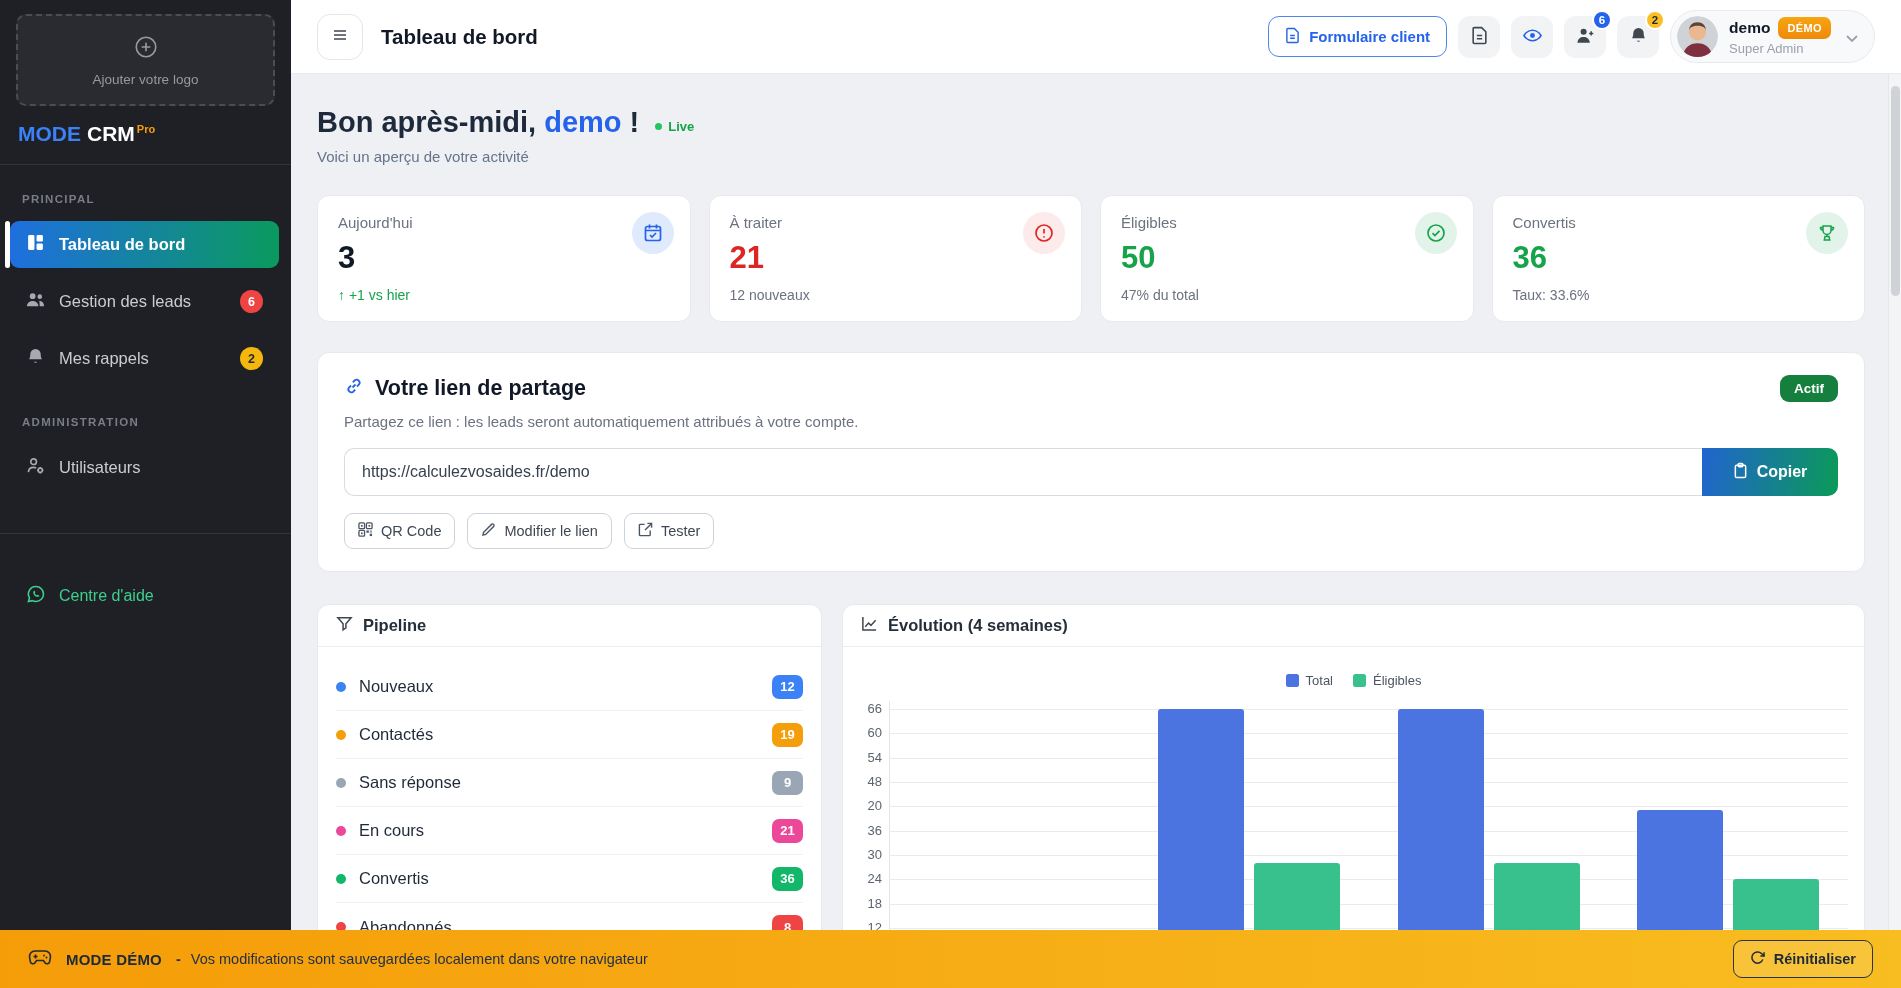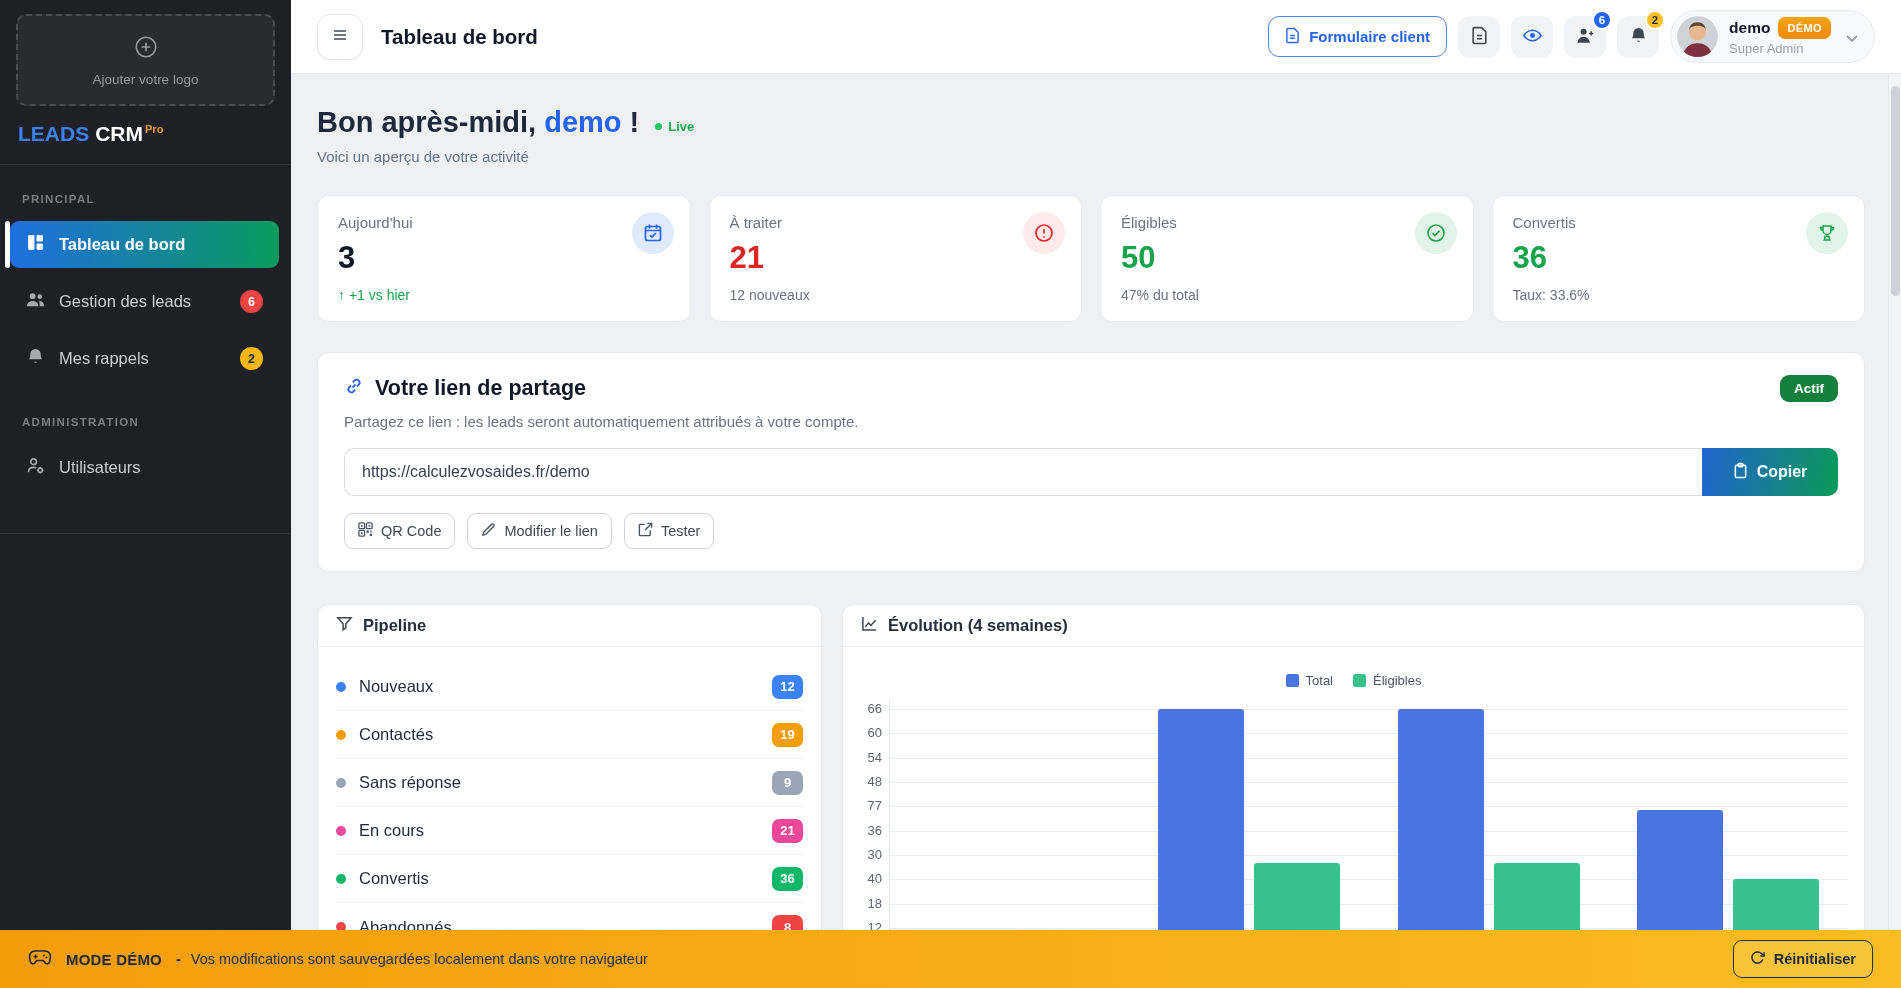--- a/index.html
+++ b/index.html
@@ -145,21 +145,21 @@
   <aside class="sidebar">
     <div class="logo-box">
       <span>
         <svg viewBox="0 0 24 24" fill="none" stroke="currentColor" stroke-width="1.5">
             <circle cx="12" cy="12" r="9"></circle>
             <path d="M12 8v8M8 12h8"></path>
           </svg>
       </span>
       <div class="logo-box-label">Ajouter votre logo</div>
     </div>
-    <div class="brand"><span class="b1">LEADS</span><span class="b2">CRM</span><span class="bpro">Pro</span></div>
+    <div class="brand"><span class="b1">MODE</span><span class="b2">CRM</span><span class="bpro">Pro</span></div>
     <div class="sb-divider"></div>
 
     <div class="sb-section">PRINCIPAL</div>
 
     <div class="sb-item active">
       <span>
         <svg viewBox="0 0 18 18">
             <rect x="2" y="2" width="6" height="14" rx="1.2" fill="currentColor"></rect>
             <rect x="10" y="2" width="6" height="6" rx="1.2" fill="currentColor"></rect>
             <rect x="10" y="10" width="6" height="6" rx="1.2" fill="currentColor"></rect>
@@ -202,20 +202,29 @@
             <circle cx="15" cy="15" r="2.2"></circle>
             <path d="M15 11.6v1.2M15 17.2v1.2M18.4 15h-1.2M12.8 15h-1.2"></path>
           </svg>
       </span>
       <span>Utilisateurs</span>
     </div>
 
 
     <div class="sb-divider" style="margin-top:36px;"></div>
 
+    <div class="help-item" style="color: rgb(62, 207, 142);">
+      <span>
+        <svg viewBox="0 0 20 20" fill="none" stroke="currentColor" stroke-width="1.6">
+            <path d="M10 2.5a7.5 7.5 0 0 1 0 15c-1.3 0-2.6-.3-3.7-.9L2.5 17.5l1-3.6A7.5 7.5 0 0 1 10 2.5z"></path>
+            <path d="M7.5 7.2c.2-.6.9-.7 1.2-.1l.5 1c.1.3 0 .6-.2.8l-.4.4c.5 1 1.3 1.7 2.2 2.1l.4-.4c.2-.2.5-.3.8-.1l1 .5c.5.3.4 1-.1 1.2-3.2 1.2-6.6-2.2-5.4-5.4z" fill="currentColor" stroke="none"></path>
+          </svg>
+      </span>
+      <span>Centre d'aide</span>
+    </div>
   </aside>
 
   <div class="main">
     <header class="topbar">
       <button class="hamburger">
         <span>
           <svg width="18" height="18" viewBox="0 0 18 18" fill="none" stroke="currentColor" stroke-width="1.6">
               <path d="M3 5h12M3 9h12M3 13h12"></path>
             </svg>
         </span>
@@ -491,27 +500,27 @@
             <div class="plot" id="plot">
                 <div class="gridline" style="top: 8.1px;"></div>
                 <div class="ytick" style="top: 0.0999999px;">66</div>
                 <div class="gridline" style="top: 32.4px;"></div>
                 <div class="ytick" style="top: 24.4px;">60</div>
                 <div class="gridline" style="top: 56.7px;"></div>
                 <div class="ytick" style="top: 48.7px;">54</div>
                 <div class="gridline" style="top: 81px;"></div>
                 <div class="ytick" style="top: 73px;">48</div>
                 <div class="gridline" style="top: 105.3px;"></div>
-                <div class="ytick" style="top: 97.3px;">77</div>
+                <div class="ytick" style="top: 97.3px;">20</div>
                 <div class="gridline" style="top: 129.6px;"></div>
                 <div class="ytick" style="top: 121.6px;">36</div>
                 <div class="gridline" style="top: 153.9px;"></div>
                 <div class="ytick" style="top: 145.9px;">30</div>
                 <div class="gridline" style="top: 178.2px;"></div>
-                <div class="ytick" style="top: 170.2px;">40</div>
+                <div class="ytick" style="top: 170.2px;">24</div>
                 <div class="gridline" style="top: 202.5px;"></div>
                 <div class="ytick" style="top: 194.5px;">18</div>
                 <div class="gridline" style="top: 226.8px;"></div>
                 <div class="ytick" style="top: 218.8px;">12</div>
                 <div class="bar" style="left: 268.25px; width: 86px; top: 8.1px; height: 267.3px; background: rgb(76, 116, 224);"></div>
                 <div class="bar" style="left: 507.75px; width: 86px; top: 8.1px; height: 267.3px; background: rgb(76, 116, 224);"></div>
                 <div class="bar" style="left: 747.25px; width: 86px; top: 109.35px; height: 166.05px; background: rgb(76, 116, 224);"></div>
                 <div class="bar" style="left: 364.25px; width: 86px; top: 162px; height: 113.4px; background: rgb(56, 193, 140);"></div>
                 <div class="bar" style="left: 603.75px; width: 86px; top: 162px; height: 113.4px; background: rgb(56, 193, 140);"></div>
                 <div class="bar" style="left: 843.25px; width: 86px; top: 178.2px; height: 97.2px; background: rgb(56, 193, 140);"></div>

